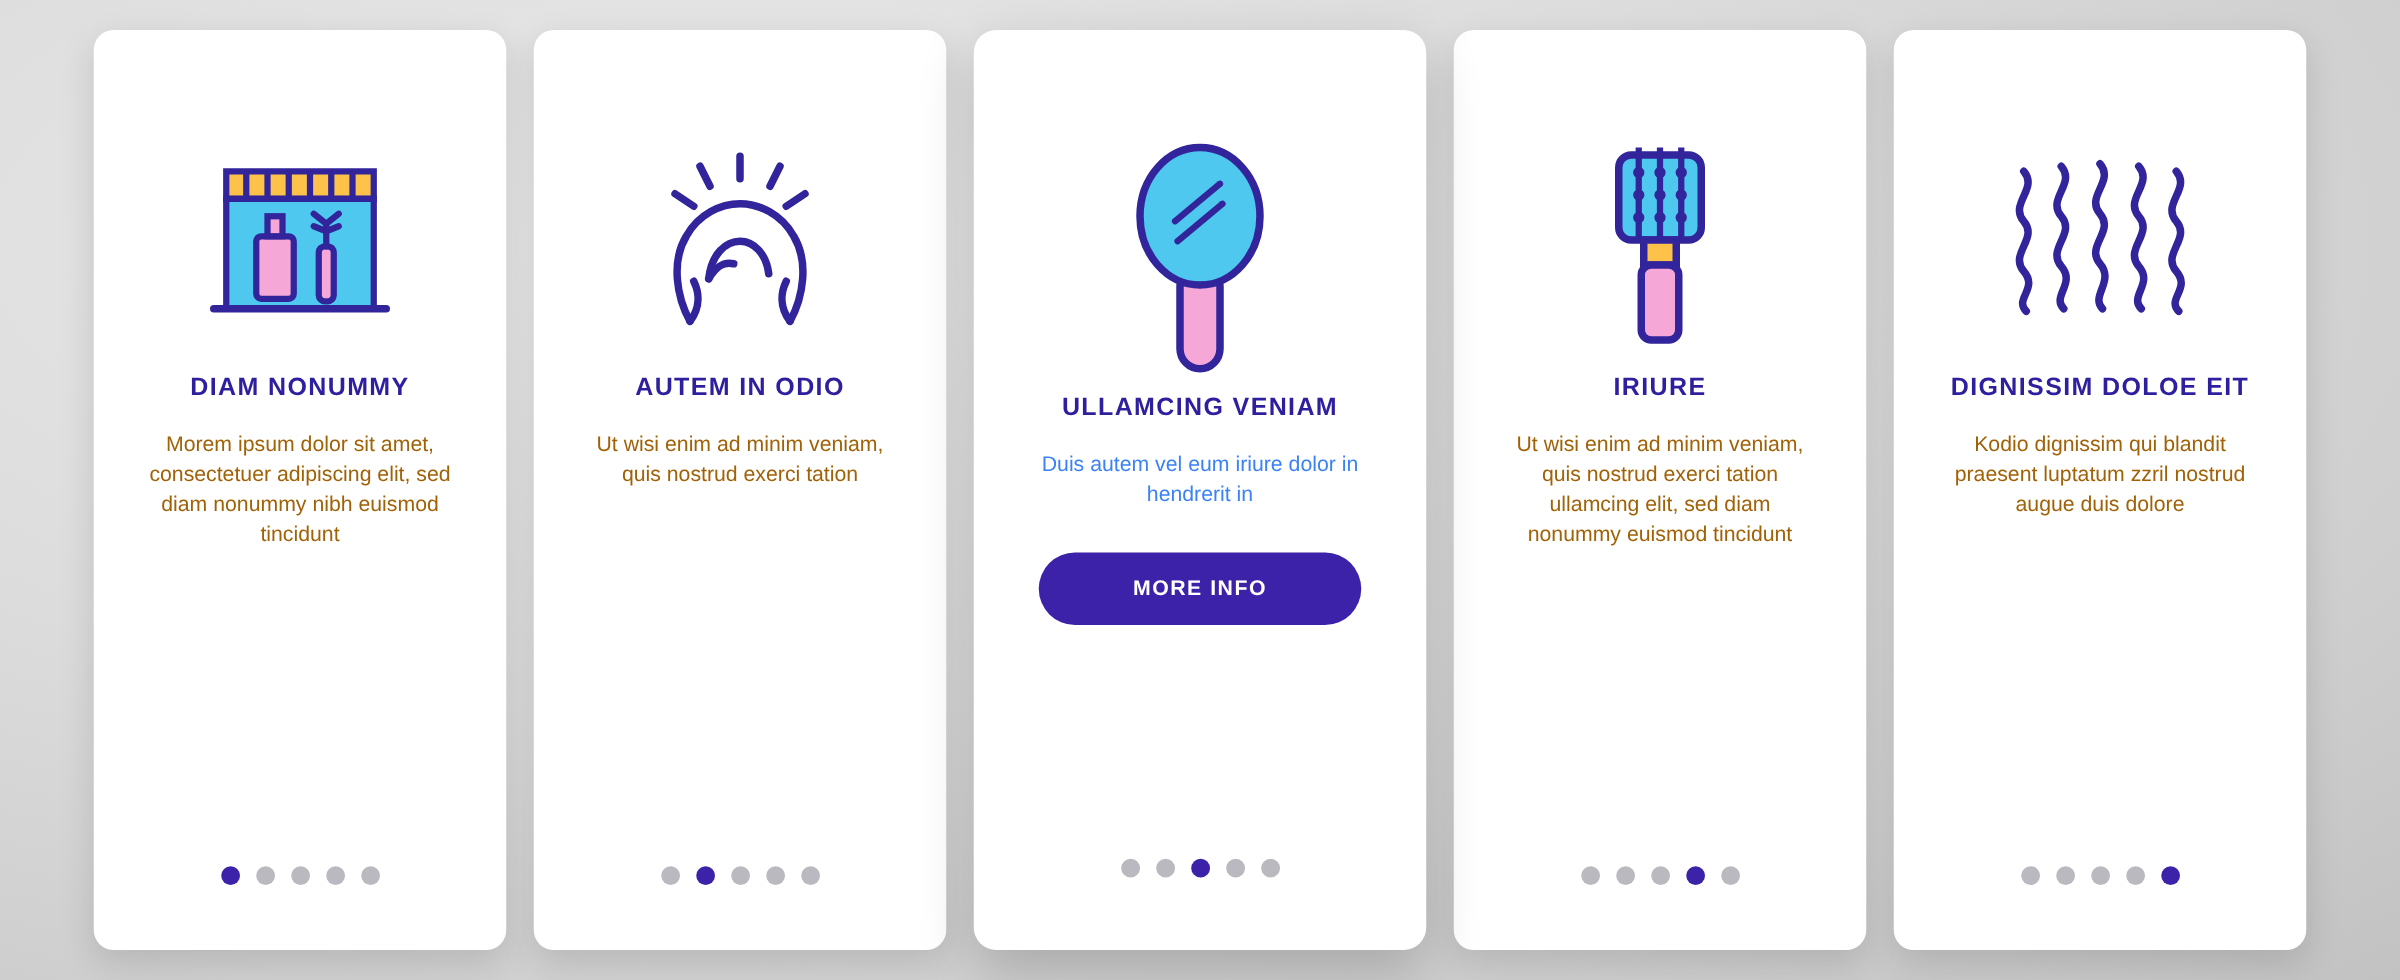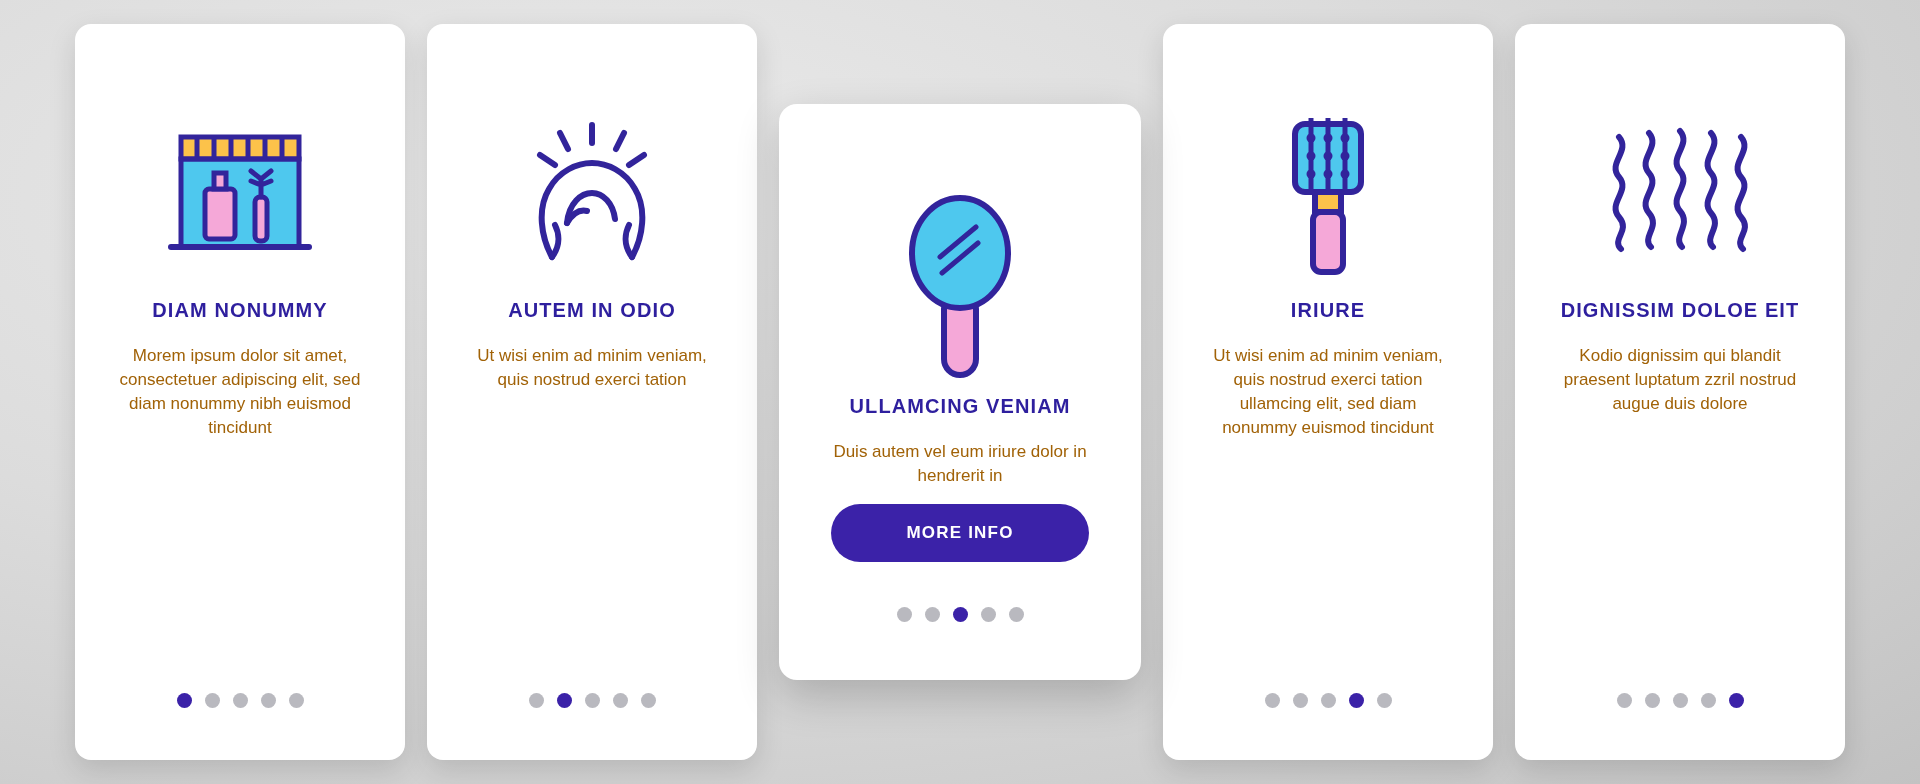--- a/index.html
+++ b/index.html
@@ -40,21 +40,21 @@
     border-radius: 16px;
     box-shadow: 0 10px 28px rgba(0,0,0,0.13);
     display: flex;
     flex-direction: column;
     align-items: center;
     box-sizing: border-box;
     padding-top: 60px;
   }
   .card.featured {
     width: 362px;
-    height: 576px;
+    height: 736px;
     border-radius: 18px;
     box-shadow: 0 16px 44px rgba(0,0,0,0.20);
     padding-top: 66px;
     z-index: 5;
   }
   .icon-wrap {
     height: 215px;
     display: flex;
     align-items: center;
     justify-content: center;
@@ -73,25 +73,25 @@
   }
   .card-body {
     font-size: 17px;
     line-height: 1.42;
     color: #a16207;
     text-align: center;
     width: 250px;
     margin: 0;
   }
   .card.featured .card-body {
-    color: #a16207;
+    color: #3b82f6;
     width: 260px;
   }
   .cta {
-    margin-top: 16px;
+    margin-top: 34px;
     width: 258px;
     height: 58px;
     border: none;
     border-radius: 29px;
     background: #3b22a8;
     color: #ffffff;
     font-size: 17px;
     font-weight: bold;
     letter-spacing: 1.2px;
     font-family: "Liberation Sans", sans-serif;

